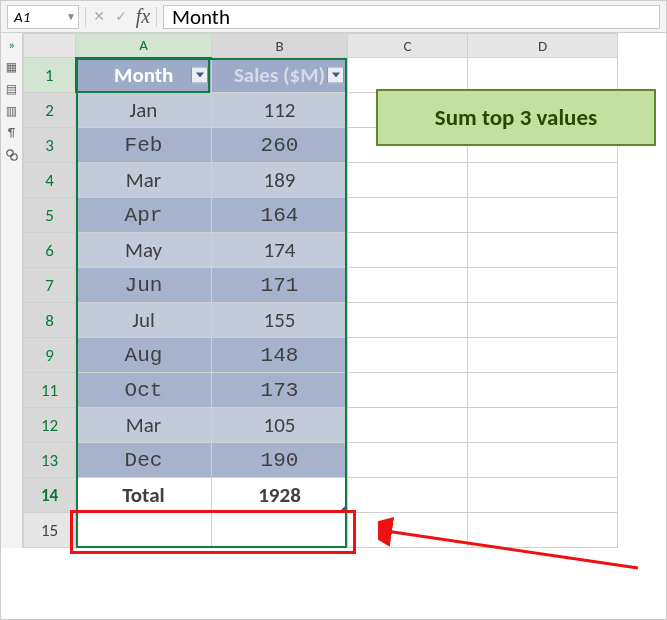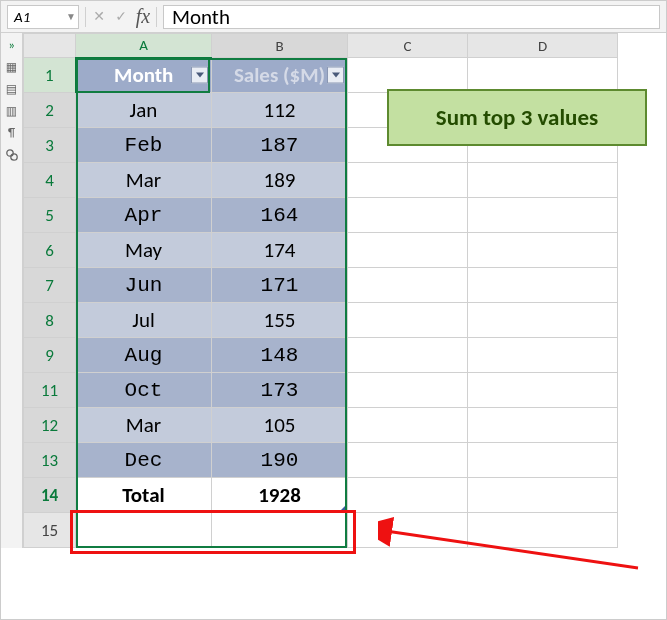--- a/index.html
+++ b/index.html
@@ -29,21 +29,21 @@
 .col-hdr th.sel { background: #d3e4d3; color: #0a7a3b; border-bottom: 2px solid #0a7a3b; }
 .col-hdr th.rng { background: #d8d8d8; }
 .corner { width: 52px; background: #e6e6e6; }
 
 
 .row-hdr { background: #e6e6e6; width: 52px; text-align: center; font-size: 17px; color: #444; }
 .row-hdr.sel { background: #d3e4d3; color: #0a7a3b; border-right: 2px solid #0a7a3b; }
 .row-hdr.rng { background: #d8d8d8; color: #0a7a3b; font-size: 17px; }
 
 
-td.cell { height: 35px; font-size: 21px; text-align: center; color: #000000; background: #fff; position: relative; }
+td.cell { height: 35px; font-size: 21px; text-align: center; color: #404040; background: #fff; position: relative; }
 .colA { width: 136px; }
 .colB { width: 136px; }
 .colC { width: 120px; }
 .colD { width: 150px; }
 
 
 .tbl-hdr { background: #9dabc9 !important; color: #fff; font-weight: bold; font-size: 21px; position: relative; }
 .tbl-hdr.active { color: #fff; }
 .band-a { background: #c3cbdb !important; }
 .band-b { background: #a7b3cc !important; font-family: Liberation Mono, monospace; }
@@ -62,21 +62,21 @@
 
 .sel-A1B14 { left: 53px; top: 25px; width: 271px; height: 490px; border: 2px solid #107c41; pointer-events: none; position: absolute; background: transparent; }
 
 
 .red-box { position: absolute; left: 47px; top: 477px; width: 286px; height: 44px; border: 3px solid #e11; pointer-events: none; }
 
 
 .arrow-wrap { position: absolute; left: 355px; top: 460px; width: 300px; height: 90px; pointer-events: none; }
 
 
-.callout { position: absolute; left: 386px; top: 88px; width: 260px; background: #c3e0a1; border: 2px solid #5d8a2f; padding: 12px 0; text-align: center; font-size: 23px; font-weight: bold; color: #244c00; line-height: 1.25; }
+.callout { position: absolute; left: 375px; top: 88px; width: 280px; background: #c3e0a1; border: 2px solid #5d8a2f; padding: 12px 0; text-align: center; font-size: 23px; font-weight: bold; color: #244c00; line-height: 1.25; }
 
 
 .resize-handle { position: absolute; right: 1px; bottom: 1px; width: 7px; height: 7px; }
 .resize-handle::before { content: ""; position: absolute; right: 0; bottom: 0; border-left: 6px solid transparent; border-bottom: 6px solid #3b5aa0; }
 </style>
 </head>
 <body>
 
 <div class="formula-row">
   <div class="name-box">
@@ -139,21 +139,21 @@
       <tr>
             <td class="row-hdr rng">2</td>
             <td class="cell band-a">Jan</td>
             <td class="cell band-a">112</td>
             <td class="cell"></td>
             <td class="cell"></td>
           </tr>
       <tr>
             <td class="row-hdr rng">3</td>
             <td class="cell band-b">Feb</td>
-            <td class="cell band-b">187</td>
+            <td class="cell band-b">260</td>
             <td class="cell"></td>
             <td class="cell"></td>
           </tr>
       <tr>
             <td class="row-hdr rng">4</td>
             <td class="cell band-a">Mar</td>
             <td class="cell band-a">189</td>
             <td class="cell"></td>
             <td class="cell"></td>
           </tr>

